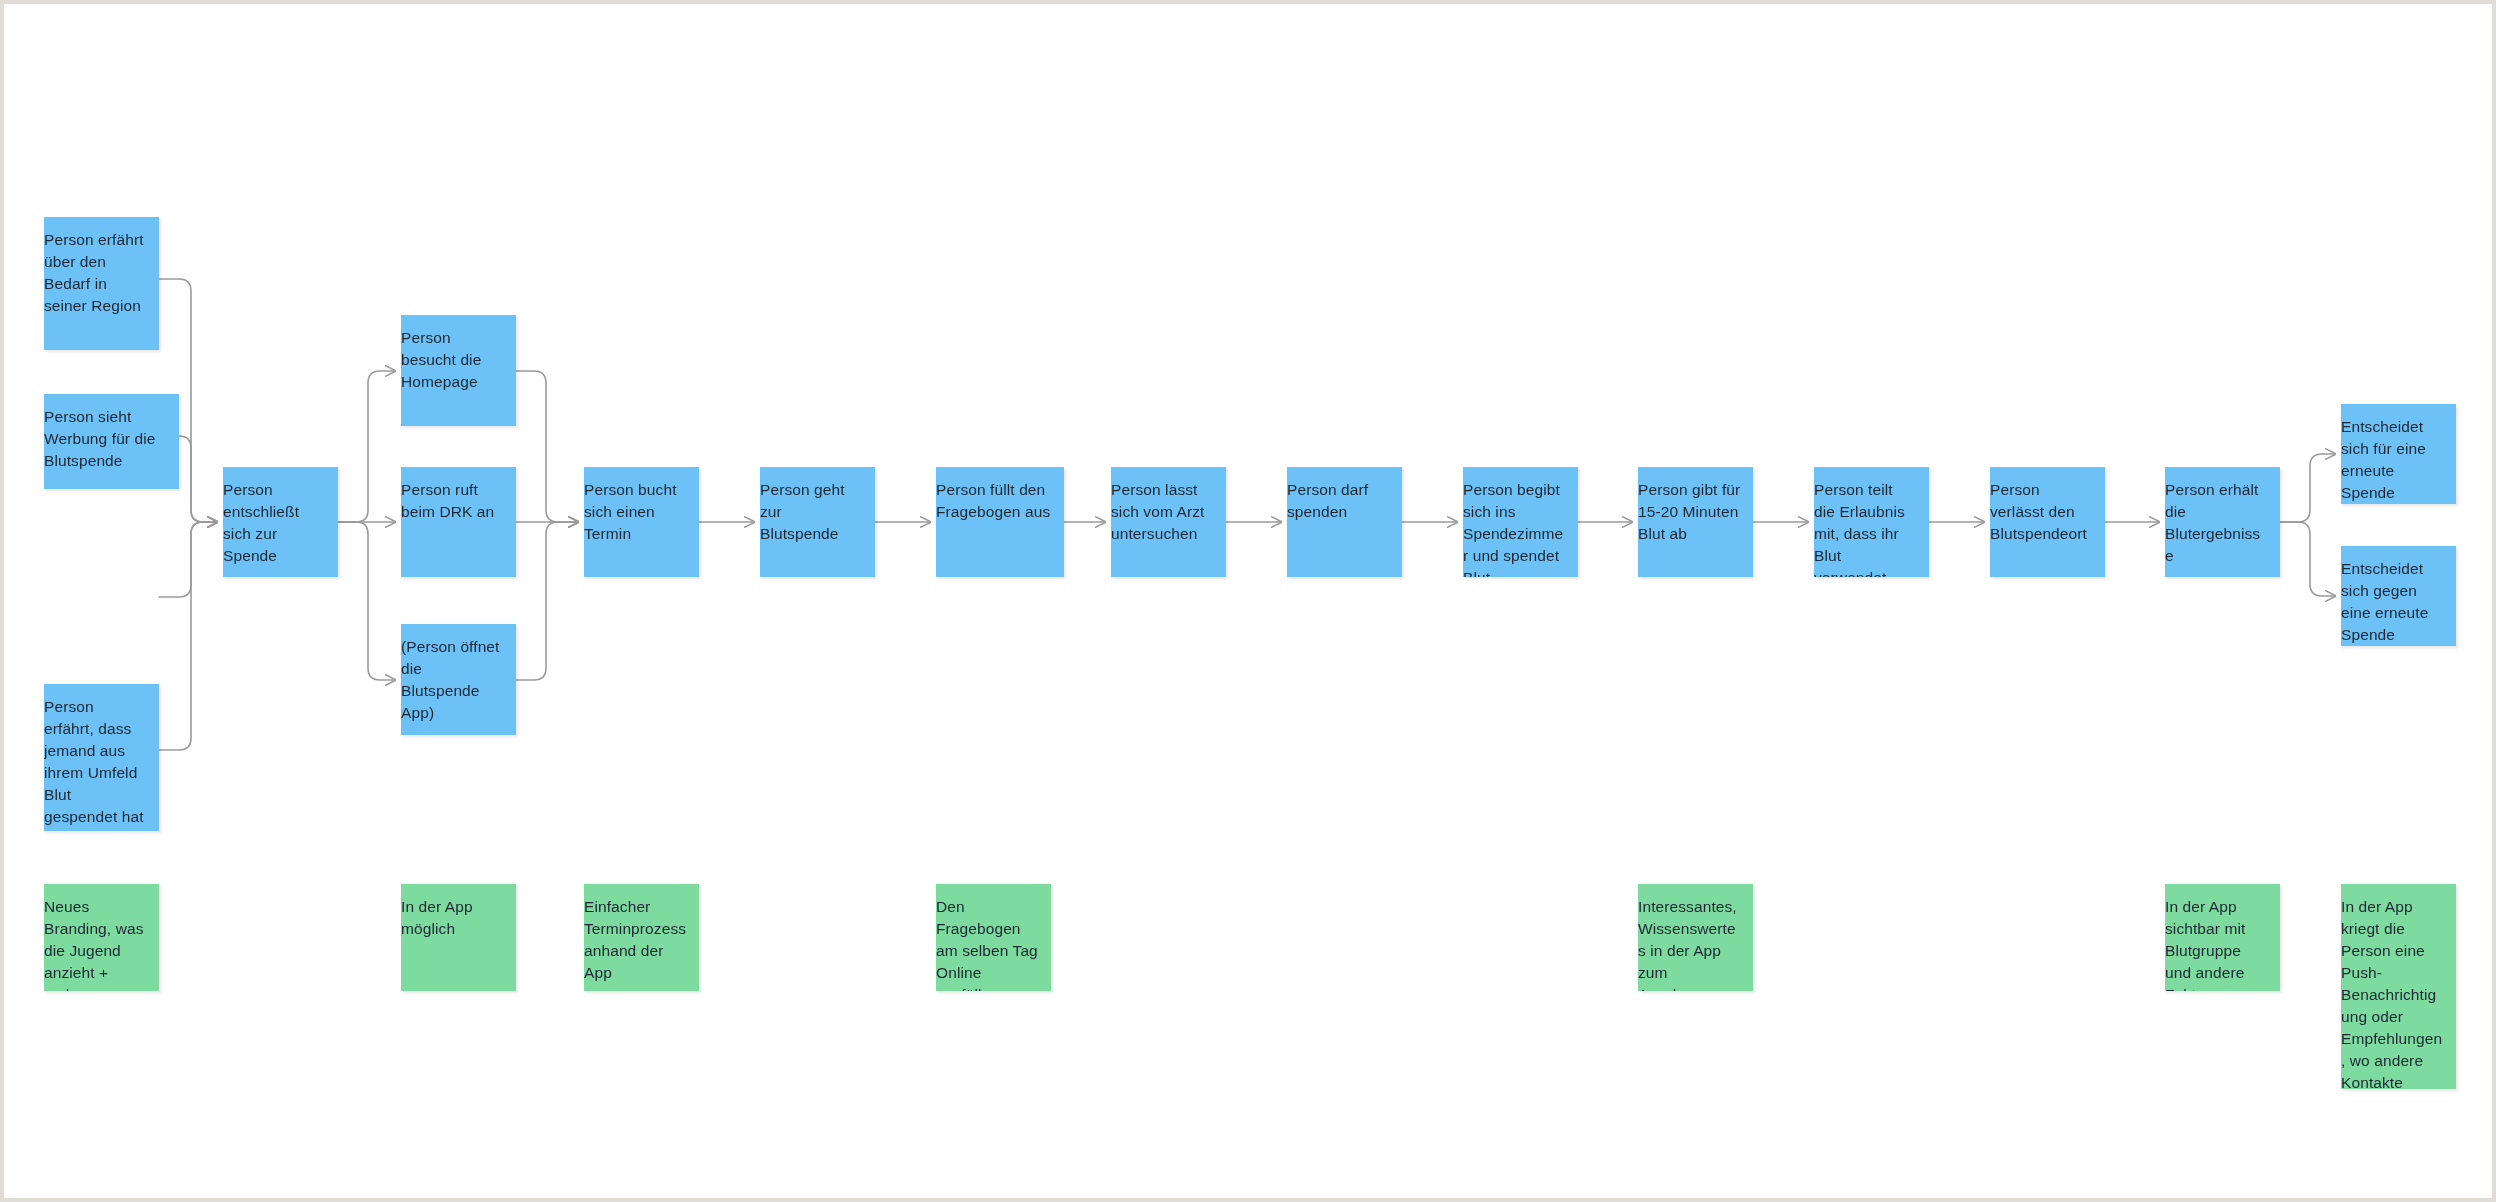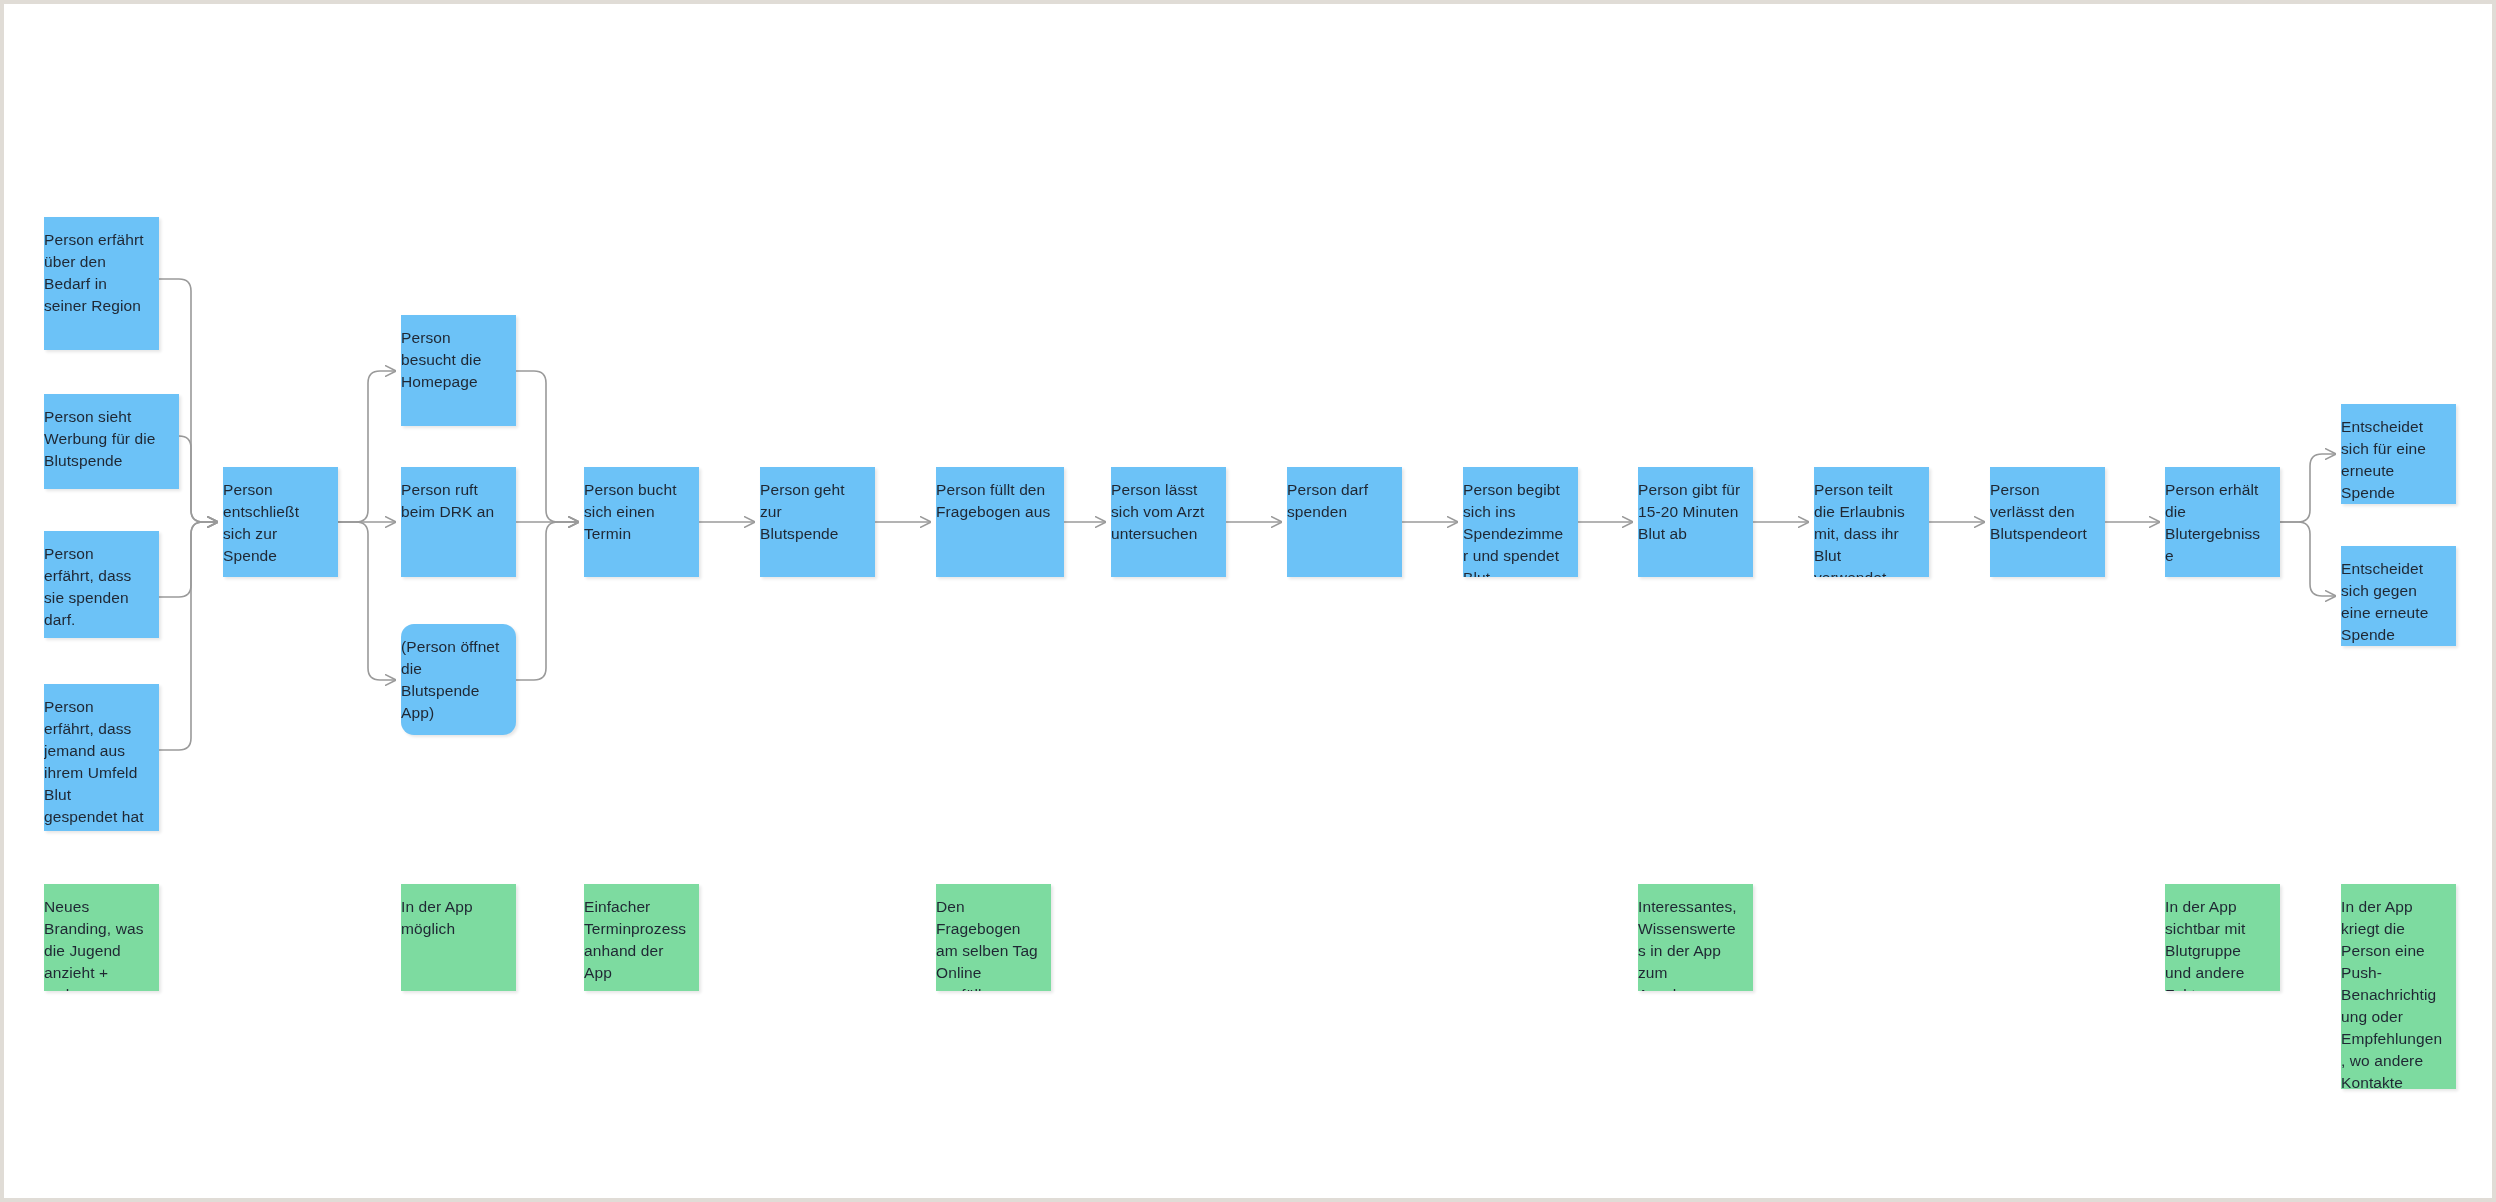--- a/index.html
+++ b/index.html
@@ -78,38 +78,35 @@
       <path d="M 2276 518 H 2294 Q 2306 518 2306 530 V 580 Q 2306 592 2318 592 H 2331" marker-end="url(#arrow)"></path>
     </g>
   </svg>
 
   <div class="node blue" style="left:40px;top:213px;width:115px;height:133px;">
     <span class="txt">Person erfährt über den Bedarf in seiner Region</span>
   </div>
   <div class="node blue" style="left:40px;top:370px;width:135px;height:95px;margin-top:20px;">
     <span class="txt">Person sieht Werbung für die Blutspende</span>
   </div>
-  <div class="node blue" style="left:40px;top:527px;width:115px;height:107px;">
-    <span class="txt">Person erfährt, dass sie spenden darf.</span>
-  </div>
   <div class="node blue" style="left:40px;top:680px;width:115px;height:147px;">
     <span class="txt">Person erfährt, dass jemand aus ihrem Umfeld Blut gespendet hat und zeigt nun ebenfalls Interesse.</span>
   </div>
 
   <div class="node blue" style="left:219px;top:463px;width:115px;height:110px;">
     <span class="txt">Person entschließt sich zur Spende</span>
   </div>
 
   <div class="node blue" style="left:397px;top:311px;width:115px;height:111px;">
     <span class="txt">Person besucht die Homepage</span>
   </div>
   <div class="node blue" style="left:397px;top:463px;width:115px;height:110px;">
     <span class="txt">Person ruft beim DRK an</span>
   </div>
-  <div class="node blue" style="left:397px;top:620px;width:115px;height:111px;border-radius:13px;">
+  <div class="node blue" style="left:397px;top:620px;width:115px;height:111px;">
     <span class="txt">(Person öffnet die Blutspende App)</span>
   </div>
 
   <div class="node blue" style="left:756px;top:463px;width:115px;height:110px;">
     <span class="txt">Person geht zur Blutspende</span>
   </div>
   <div class="node blue" style="left:580px;top:463px;width:115px;height:110px;">
     <span class="txt">Person bucht sich einen Termin</span>
   </div>
   <div class="node blue" style="left:932px;top:463px;width:128px;height:110px;">

